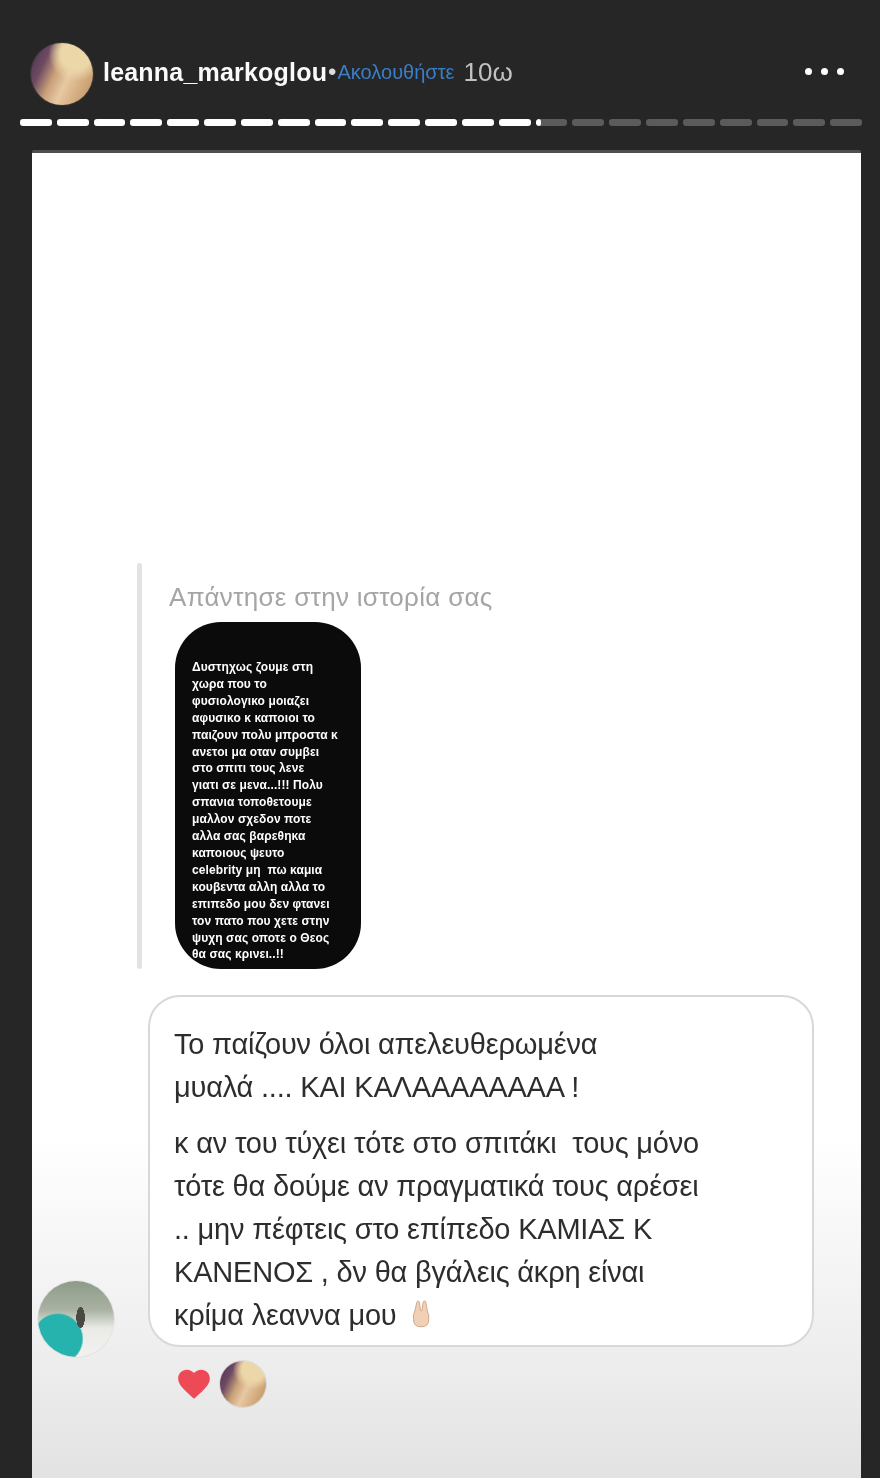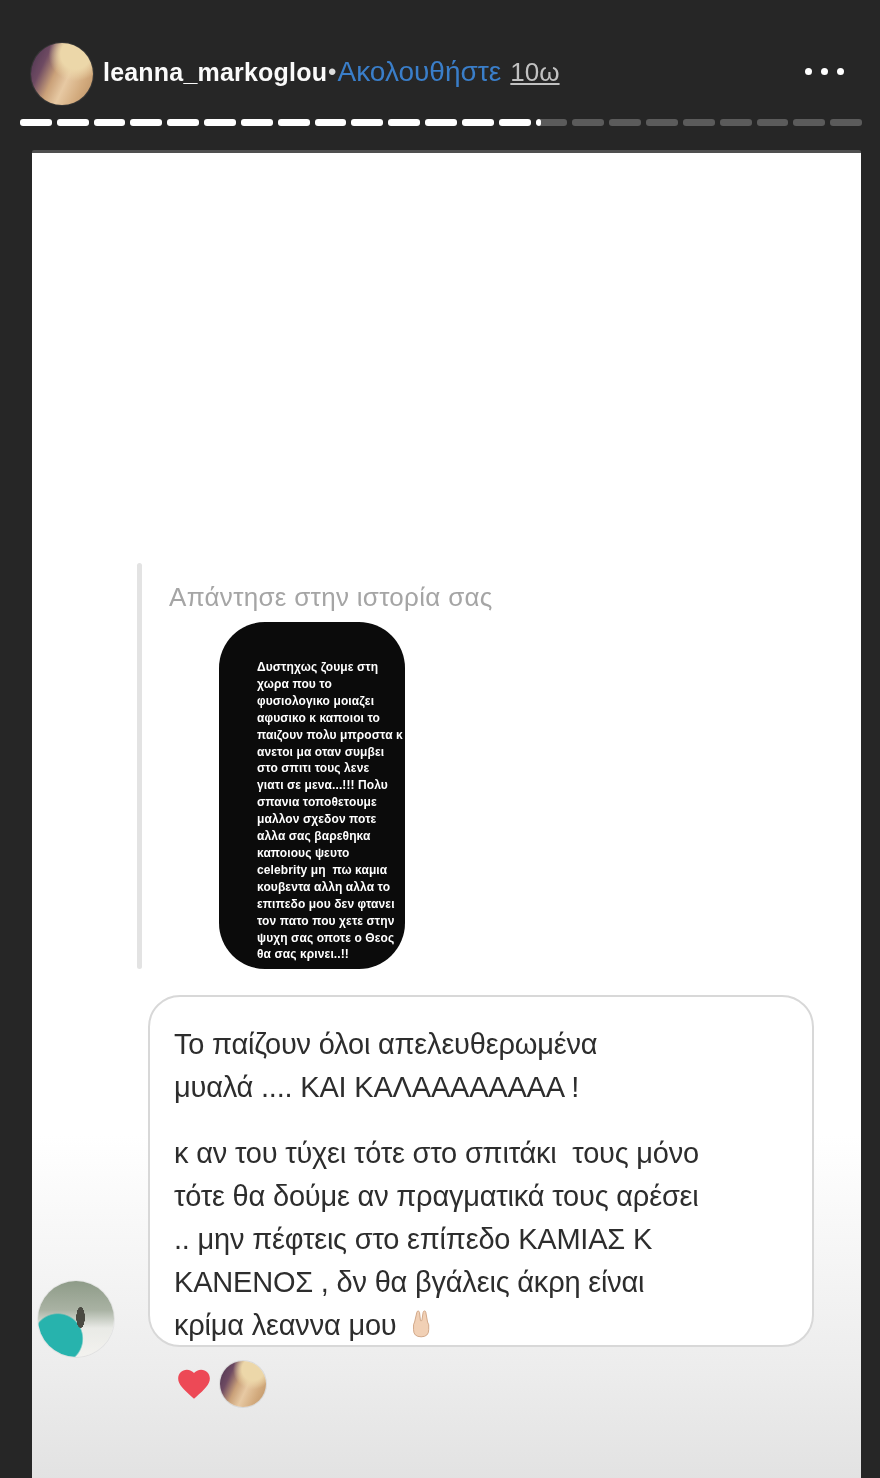--- a/index.html
+++ b/index.html
@@ -14,22 +14,22 @@
     background:
       radial-gradient(circle at 72% 18%, #ecd7a9 0 22%, rgba(0,0,0,0) 40%),
       linear-gradient(115deg,#46304d 0%,#6e4a62 24%,#caa179 42%,#e7c9a3 58%,#d3ab7e 78%,#b98f63 100%);
     box-shadow:0 0 0 1px rgba(255,255,255,.08);
   }
   .hdr-row{
     position:absolute;left:103px;top:56px;height:32px;display:flex;align-items:center;gap:1px;
   }
   .hdr-username{color:#fafafa;font-size:25px;font-weight:700;letter-spacing:.2px;}
   .hdr-sep{color:#dcdcdc;font-size:24px;}
-  .hdr-follow{font-size:28px;font-weight:400;color:#3a7ec9;cursor:pointer;}
-  .hdr-time{color:#c1c1c1;font-size:26px;margin-left:8px;text-decoration:underline;}
+  .hdr-follow{font-size:20px;font-weight:400;color:#3a7ec9;cursor:pointer;}
+  .hdr-time{color:#c1c1c1;font-size:26px;margin-left:8px;}
   .hdr-menu{
     position:absolute;right:30px;top:62px;display:flex;gap:9px;cursor:pointer;padding:6px;
   }
   .hdr-menu i{width:7px;height:7px;border-radius:50%;background:#fff;display:block;}
   
   .progress{
     position:absolute;left:20px;top:119px;width:842px;height:8px;display:flex;gap:5px;
   }
   .progress .seg{flex:1;height:7px;border-radius:3px;background:#5b5b5b;overflow:hidden;position:relative;}
   .progress .seg.full{background:#ffffff;}
@@ -41,33 +41,33 @@
     border-top:3px solid #4f4f4f;border-radius:2px;
   }
   .quote-bar{
     position:absolute;left:105px;top:410px;width:5px;height:406px;border-radius:3px;background:#e3e3e3;
   }
   .reply-label{
     position:absolute;left:137px;top:429px;font-size:26px;color:#a5a5a5;letter-spacing:.3px;
   }
   .black-bubble{
     position:absolute;left:143px;top:469px;width:186px;height:347px;border-radius:46px;
-    background:#0b0b0b;box-sizing:border-box;padding:37px 8px 0 38px;margin-left:44px;
+    background:#0b0b0b;box-sizing:border-box;padding:37px 8px 0 17px;
   }
   .black-bubble .txt{
     color:#fff;font-size:12px;line-height:16.9px;font-weight:700;white-space:pre;letter-spacing:.1px;
   }
   .white-bubble{
     position:absolute;left:116px;top:842px;width:666px;height:352px;border-radius:32px;
     background:#fff;border:2px solid #d8d8d8;box-sizing:border-box;padding:26px 12px 0 24px;
   }
   .white-bubble .p{
     color:#2d2d2d;font-size:29px;line-height:43px;white-space:pre;letter-spacing:-.2px;
   }
-  .white-bubble .p + .p{margin-top:23px;}
+  .white-bubble .p + .p{margin-top:13px;}
   .hand{display:inline-block;width:32px;height:32px;vertical-align:-5px;margin-left:8px;}
   .pool-avatar{
     position:absolute;left:6px;top:1128px;width:76px;height:76px;border-radius:50%;
     background:
       radial-gradient(ellipse 7px 17px at 56% 48%, #4a4a42 0 60%, rgba(0,0,0,0) 62%),
       radial-gradient(circle at 26% 76%, #27b3ad 0 30%, rgba(0,0,0,0) 32%),
       linear-gradient(180deg,#8e9b88 0%,#a9b2a3 38%,#e9eae6 62%,#f3f2ef 100%);
     box-shadow:0 0 0 1px rgba(0,0,0,.05);
   }
   .reaction{position:absolute;left:142px;top:1208px;display:flex;align-items:center;gap:6px;}

